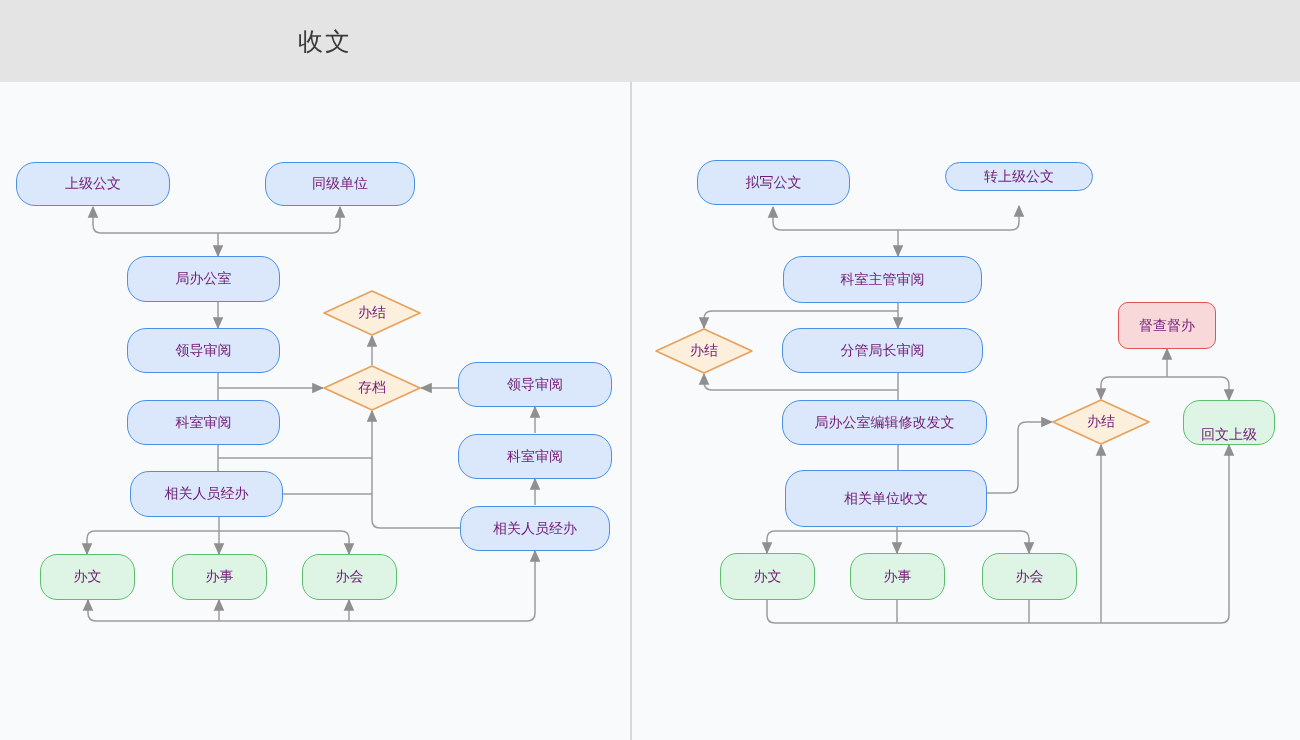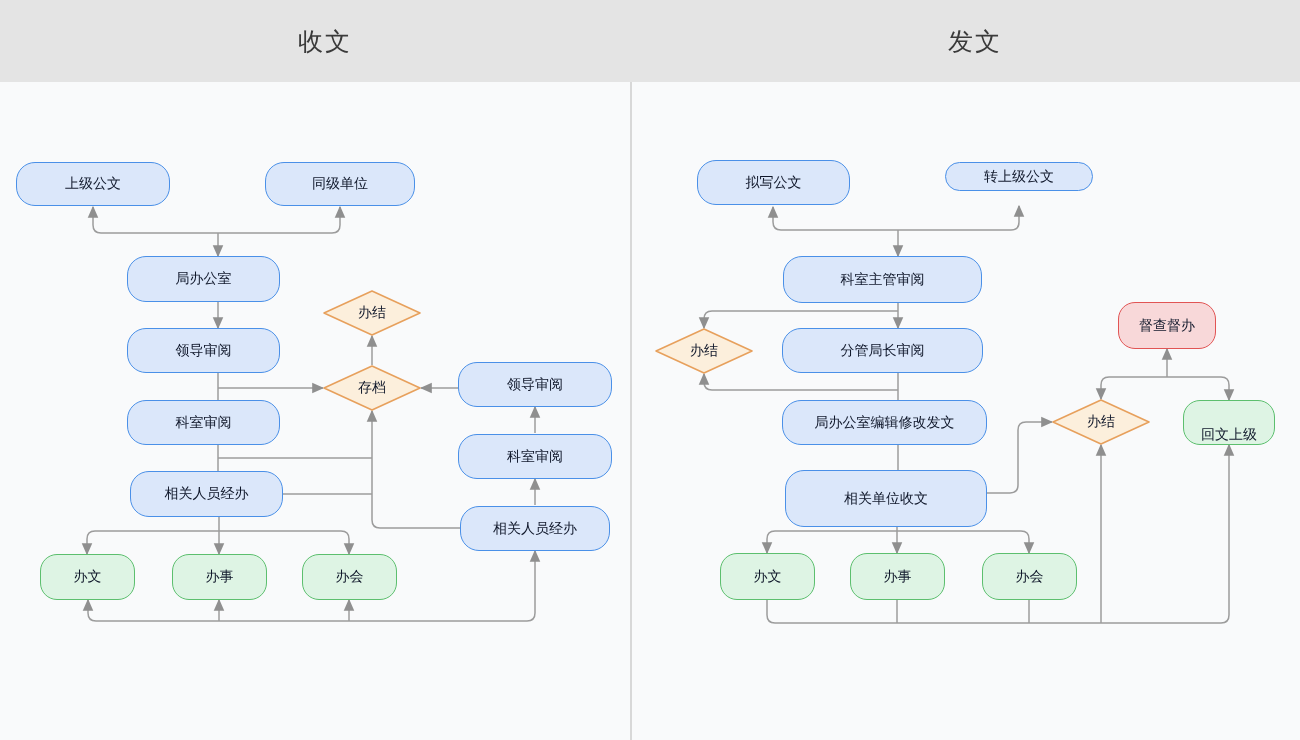--- a/index.html
+++ b/index.html
@@ -25,41 +25,38 @@
   .divider{
     position:absolute;left:630px;top:0;width:2px;height:740px;
     background:#d8d8d8;z-index:2;
   }
   
   #edge-layer{position:absolute;left:0;top:0;z-index:1;}
   .edge{fill:none;stroke:#9c9c9c;stroke-width:1.5;}
   
   .node{
     position:absolute;z-index:2;display:flex;align-items:center;justify-content:center;
-    box-sizing:border-box;font-size:14px;color:#0f172a;cursor:default;font-family:Liberation Serif, serif;
+    box-sizing:border-box;font-size:14px;color:#701a75;cursor:default;font-family:Liberation Serif, serif;
   }
   .node .nlabel{position:relative;z-index:2;white-space:nowrap;}
   .blue{background:#dbe7fa;border:1.6px solid #4a90e8;border-radius:19px;}
   .green{background:#def4e4;border:1.6px solid #5cbf6e;border-radius:17px;}
-  .red{background:#f8d8d9;border:1.6px solid #e15454;border-radius:17px;align-items:center;}
+  .red{background:#f8d8d9;border:1.6px solid #e15454;border-radius:10px;align-items:center;}
   .diamond{background:transparent;border:none;}
   .dsvg{position:absolute;left:0;top:0;z-index:1;}
   .dsvg polygon{fill:#fcefdc;stroke:#e7a05c;stroke-width:1.6;stroke-linejoin:round;}
 </style>
 </head>
 <body>
 
 <div id="root">
 
   <div class="header">
     <div class="header-half">
       <span class="header-title">收文</span>
-    </div>
-    <div class="header-half">
-      <span class="header-title">发文</span>
     </div>
   </div>
 
   <div class="divider"></div>
 
   <svg id="edge-layer" width="1300" height="740">
     <defs>
       <marker id="arrow" viewBox="0 0 10 10" refX="9" refY="5" markerWidth="8" markerHeight="8" orient="auto">
         <path d="M0,0.6 L10,5 L0,9.4 z" fill="#8f8f8f"></path>
       </marker>

